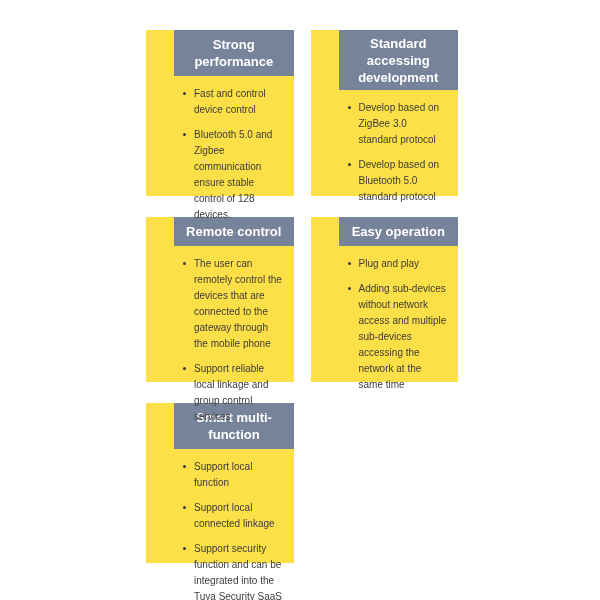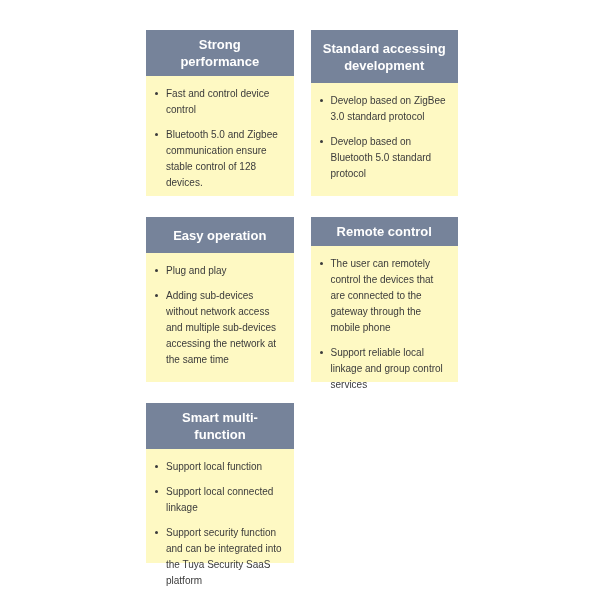--- a/index.html
+++ b/index.html
@@ -23,24 +23,25 @@
 
   .card-row {
     display: flex;
     flex-direction: row;
     gap: 17px;
     margin-bottom: 21px;
   }
 
   .card {
     width: 148px;
-    background: #fef9c3;
+    background: #fde047;
     display: flex;
     flex-direction: column;
     box-sizing: border-box;
+    padding-left: 28px;
   }
 
   .card-header {
     background: #76839a;
     color: #ffffff;
     font-size: 13px;
     font-weight: bold;
     text-align: center;
     line-height: 17px;
     box-sizing: border-box;
@@ -136,54 +137,54 @@
         </ul>
       </div>
     </div>
 
   </div>
 
   <div class="card-row">
 
     <div class="card h-row2">
       <div class="card-header">
+        <span>Remote control</span>
+      </div>
+      <div class="card-body">
+        <ul class="bullet-list">
+          <li class="bullet-item">
+            <span class="bullet-dot"></span>
+            <span>The user can remotely control the devices that are connected to the gateway through the mobile phone</span>
+          </li>
+          <li class="bullet-item">
+            <span class="bullet-dot"></span>
+            <span>Support reliable local linkage and group control services</span>
+          </li>
+        </ul>
+      </div>
+    </div>
+
+    <div class="card h-row2">
+      <div class="card-header">
         <span>Easy operation</span>
       </div>
       <div class="card-body">
         <ul class="bullet-list">
           <li class="bullet-item">
             <span class="bullet-dot"></span>
             <span>Plug and play</span>
           </li>
           <li class="bullet-item">
             <span class="bullet-dot"></span>
             <span>Adding sub-devices without network access and multiple sub-devices accessing the network at the same time</span>
           </li>
         </ul>
       </div>
     </div>
 
-    <div class="card h-row2">
-      <div class="card-header">
-        <span>Remote control</span>
-      </div>
-      <div class="card-body">
-        <ul class="bullet-list">
-          <li class="bullet-item">
-            <span class="bullet-dot"></span>
-            <span>The user can remotely control the devices that are connected to the gateway through the mobile phone</span>
-          </li>
-          <li class="bullet-item">
-            <span class="bullet-dot"></span>
-            <span>Support reliable local linkage and group control services</span>
-          </li>
-        </ul>
-      </div>
-    </div>
-
   </div>
 
   <div class="card-row">
 
     <div class="card h-row3">
       <div class="card-header">
         <span>Smart multi-function</span>
       </div>
       <div class="card-body">
         <ul class="bullet-list">

